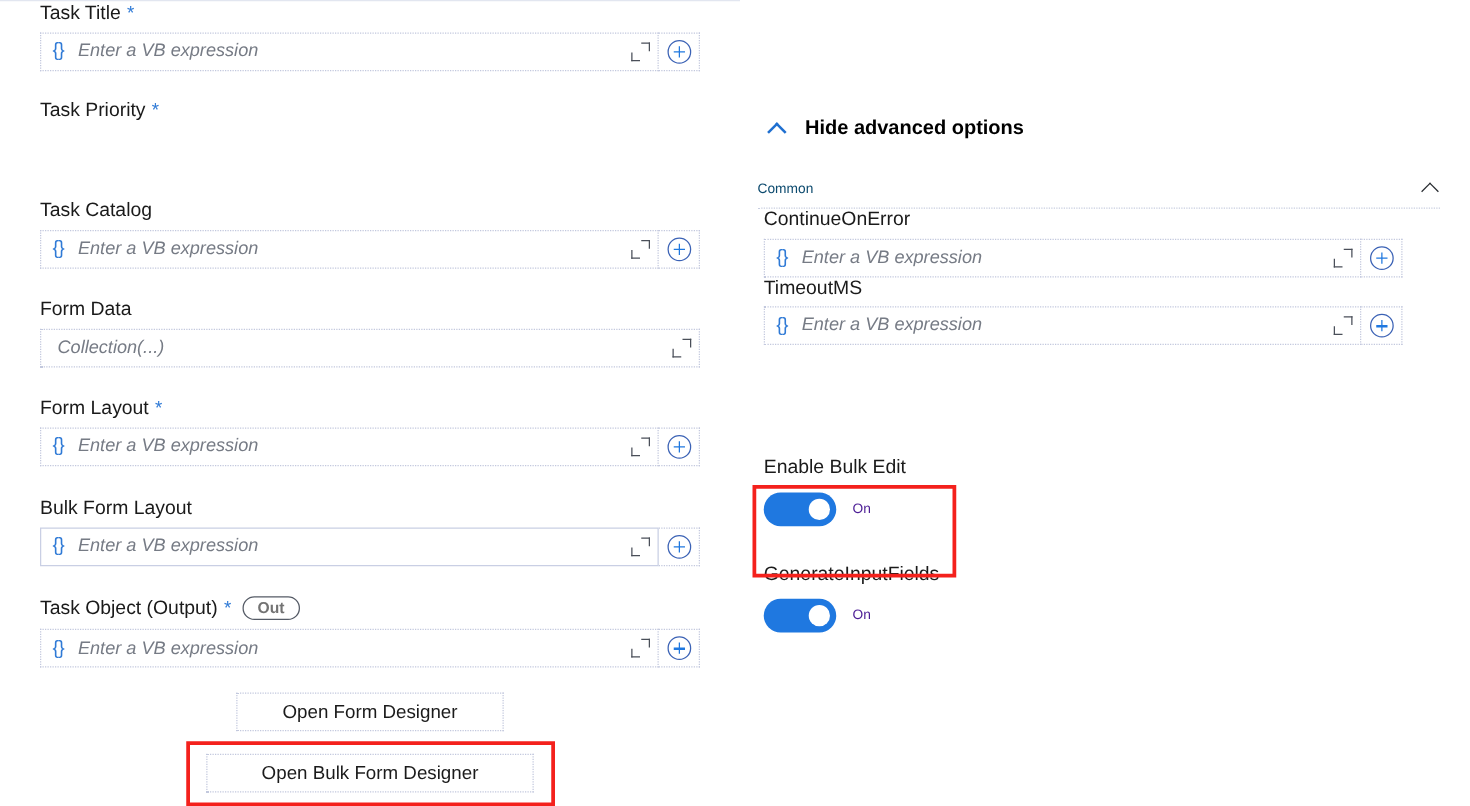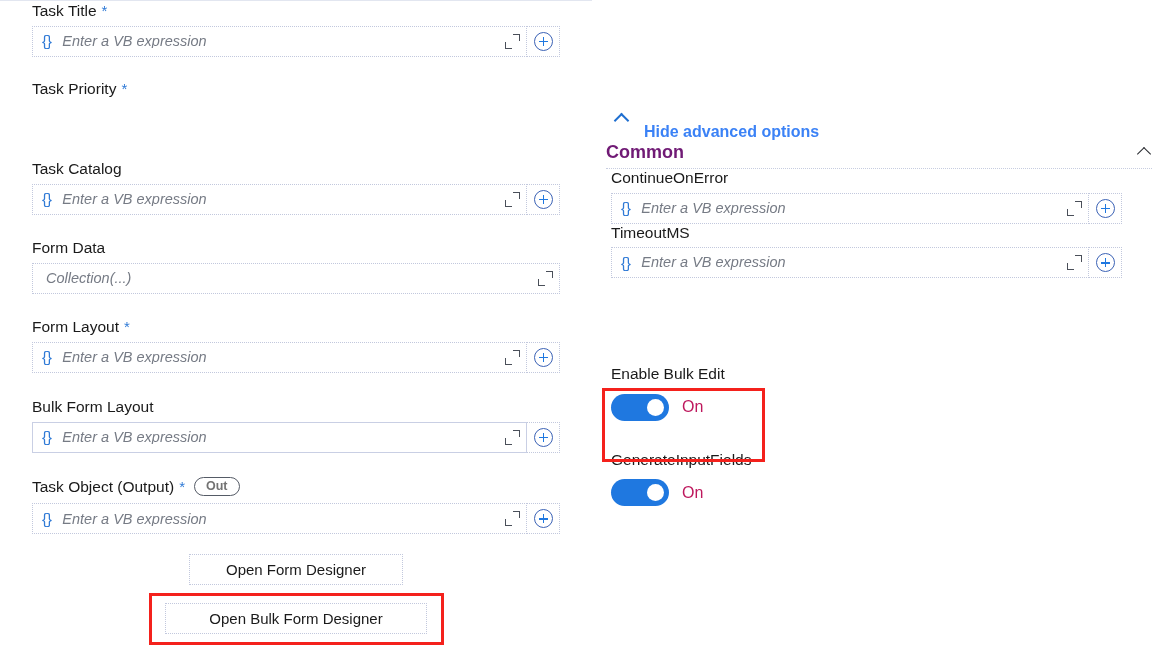--- a/index.html
+++ b/index.html
@@ -229,44 +229,43 @@
   .chev-up::after {
     content: "";
     position: absolute;
     left: 2px; top: 5px;
     width: 9px; height: 9px;
     border-left: 2px solid #1f6fd0;
     border-top: 2px solid #1f6fd0;
     transform: rotate(45deg);
   }
   .hide-adv-text {
-    color: #3b82f6;
+    color: #000000;
     font-weight: bold;
     font-size: 16px;
     line-height: 1;
-    margin-top: 29px;
   }
 
   .section {
     position: absolute;
     left: 14px;
     width: 546px;
   }
   .section-head {
     display: flex;
     align-items: center;
     justify-content: space-between;
     padding-bottom: 7px;
     border-bottom: 1px dotted #c7cde0;
     cursor: pointer;
   }
   .section-title {
-    font-size: 18px;
-    font-weight: bold;
-    color: #701a75;
+    font-size: 11px;
+    font-weight: normal;
+    color: #0c4a6e;
     line-height: 1;
   }
   .sec-chev {
     width: 16px; height: 16px;
     position: relative;
   }
   .sec-chev::after {
     content: "";
     position: absolute;
     left: 3px; top: 5px;
@@ -300,22 +299,22 @@
     cursor: pointer;
   }
   .toggle .knob {
     position: absolute;
     right: 5px; top: 5px;
     width: 17px; height: 17px;
     border-radius: 50%;
     background: #ffffff;
   }
   .toggle-state {
-    font-size: 16px;
-    color: #be185d;
+    font-size: 11px;
+    color: #4c1d95;
     line-height: 1;
   }
 </style>
 </head>
 <body>
 
 <div class="screen">
 
   <div class="left-panel">
 

